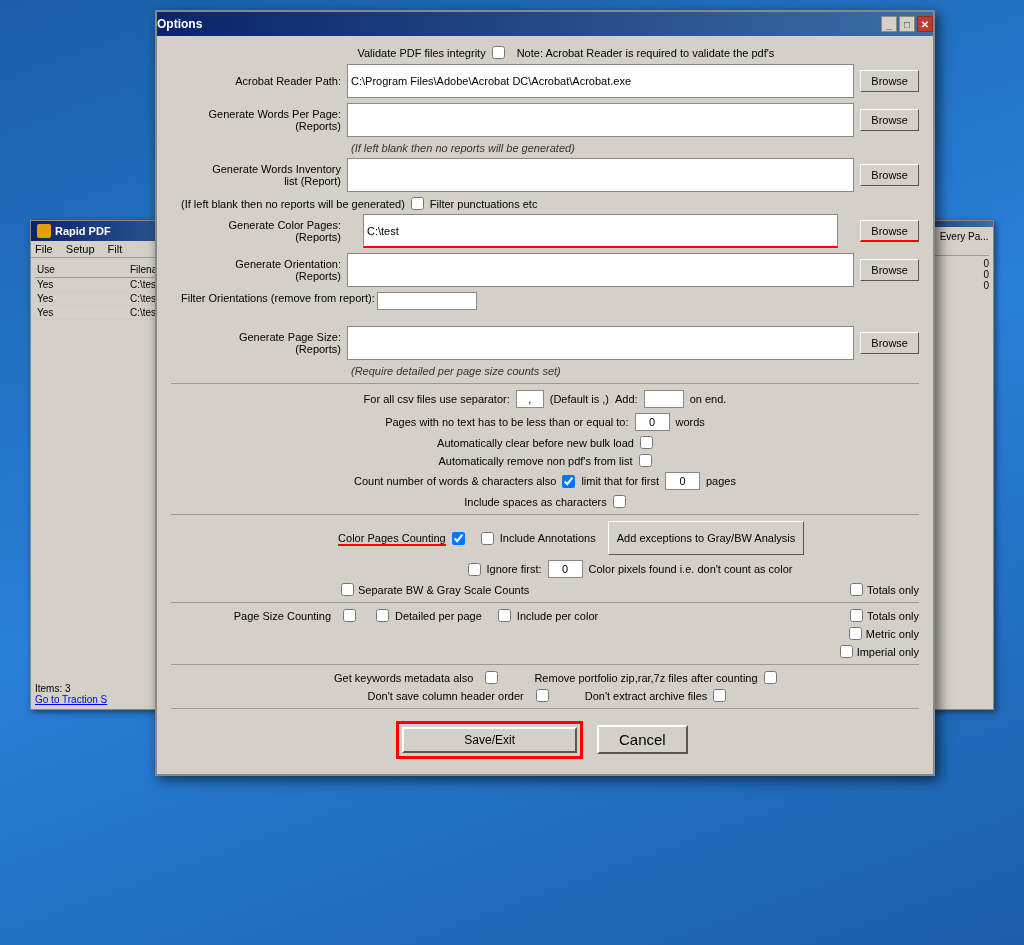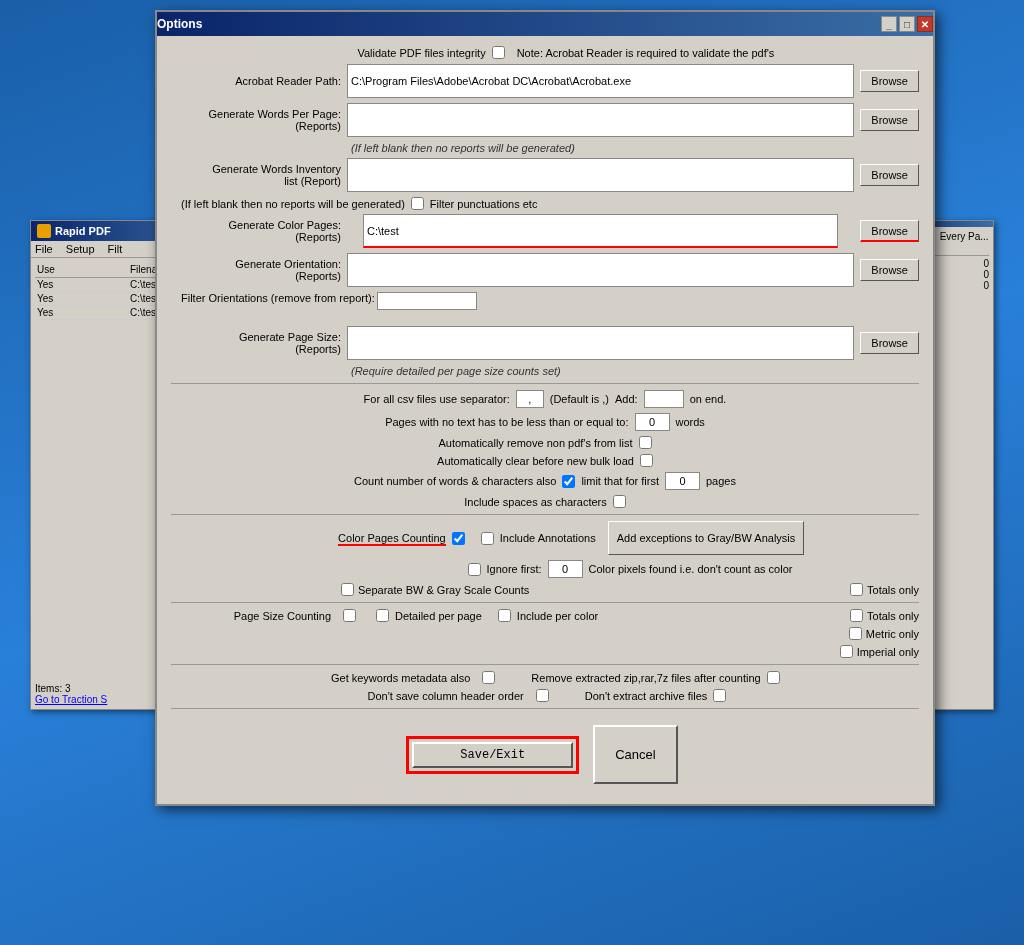--- a/index.html
+++ b/index.html
@@ -227,36 +227,35 @@
       align-items: center;
     }
 
     .save-btn {
       background: #d4d0c8;
       border: 2px solid #888;
       border-top-color: #fff;
       border-left-color: #fff;
       border-right-color: #555;
       border-bottom-color: #555;
-      padding: 4px 46px;
+      padding: 4px 60px;
       font-size: 12px;
       cursor: pointer;
       min-width: 120px;
-      font-family: Liberation Mono, monospace;
     }
 
     .cancel-btn {
       background: #d4d0c8;
       border: 2px solid #888;
       border-top-color: #fff;
       border-left-color: #fff;
       border-right-color: #555;
       border-bottom-color: #555;
-      padding: 20px 20px;
-      font-size: 13px;
+      padding: 4px 20px;
+      font-size: 15px;
       cursor: pointer;
     }
 
     hr.divider {
       border: none;
       border-top: 1px solid #999;
       margin: 6px 0;
     }
   </style>
 </head>
@@ -398,26 +397,26 @@
       <span class="form-label">on end.</span>
     </div>
 
     <div class="form-row">
       <span class="form-label">Pages with no text has to be less than or equal to:</span>
       <input type="text" style="width: 35px; background: white; border: 1px solid rgb(136, 136, 136); height: 18px; font-size: 11px; text-align: center;" value="0">
       <span class="form-label">words</span>
     </div>
 
     <div class="form-row">
+      <span class="form-label">Automatically clear before new bulk load</span>
+      <input type="checkbox" class="checkbox-input" style="">
+    </div>
+
+    <div class="form-row">
       <span class="form-label">Automatically remove non pdf's from list</span>
-      <input type="checkbox" class="checkbox-input" style="">
-    </div>
-
-    <div class="form-row">
-      <span class="form-label">Automatically clear before new bulk load</span>
       <input type="checkbox" class="checkbox-input" style="">
     </div>
 
     <div class="form-row">
       <span class="form-label">Count number of words &amp; characters also</span>
       <input type="checkbox" class="checkbox-input" checked="" style="">
       <span class="form-label">limit that for first</span>
       <input type="text" style="width: 35px; background: white; border: 1px solid rgb(136, 136, 136); height: 18px; font-size: 11px; text-align: center;" value="0">
       <span class="form-label">pages</span>
     </div>
@@ -484,21 +483,21 @@
         <span class="form-label">Imperial only</span>
       </div>
     </div>
 
     <hr class="divider">
 
 
     <div class="form-row">
       <span class="form-label" style="min-width:160px;text-align:right;">Get keywords metadata also</span>
       <input type="checkbox" class="checkbox-input" style="margin-left: 6px;">
-      <span class="form-label" style="margin-left:30px;">Remove extracted zip,rar,7z files after counting</span>
+      <span class="form-label" style="margin-left:30px;">Remove portfolio zip,rar,7z files after counting</span>
       <input type="checkbox" class="checkbox-input" style="">
     </div>
 
     <div class="form-row">
       <span class="form-label" style="min-width:160px;text-align:right;">Don't save column header order</span>
       <input type="checkbox" class="checkbox-input" style="margin-left: 6px;">
       <span class="form-label" style="margin-left:30px;">Don't extract archive files</span>
       <input type="checkbox" class="checkbox-input" style="">
     </div>
 

